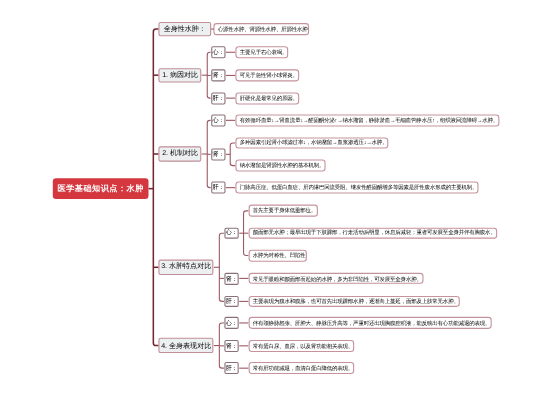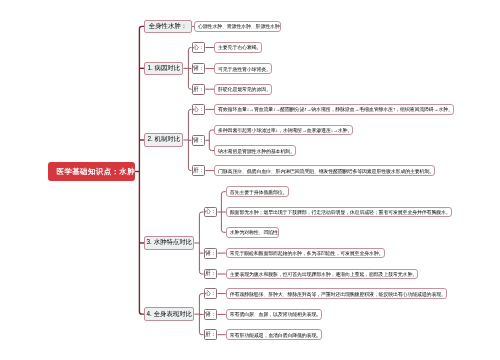--- a/index.html
+++ b/index.html
@@ -4,21 +4,21 @@
 <style>
   html,body{margin:0;padding:0;}
   body{width:500px;height:360px;background:#fff;overflow:hidden;
        font-family:"Liberation Sans","DejaVu Sans",sans-serif;
        text-rendering:optimizeLegibility;}
   #canvas{position:relative;width:500px;height:360px;background:#fff;}
   svg#lines{position:absolute;left:0;top:0;width:500px;height:360px;}
   .nd{position:absolute;box-sizing:border-box;display:flex;align-items:center;
       white-space:nowrap;line-height:normal;}
   .root{background:#d5373f;color:#ffffff;border-radius:3px;font-size:7.4px;
-        letter-spacing:0.45px;font-weight:bold;justify-content:flex-end;}
+        letter-spacing:0.45px;font-weight:bold;justify-content:center;}
   .sec{background:#ecf0f1;border:0.7px solid #c08f98;border-radius:2px;
        color:#000000;font-size:6.4px;justify-content:center;}
   .sml{background:#ffffff;border:0.7px solid #8a7179;border-radius:1.6px;
        color:#000000;font-size:5.5px;justify-content:center;letter-spacing:-0.2px;}
   .leaf{background:#ffffff;border:0.7px solid #c5939b;border-radius:3px;
         color:#000000;font-size:5px;letter-spacing:-0.2px;
         justify-content:flex-start;padding-left:3px;}
 </style>
 </head>
 <body>

